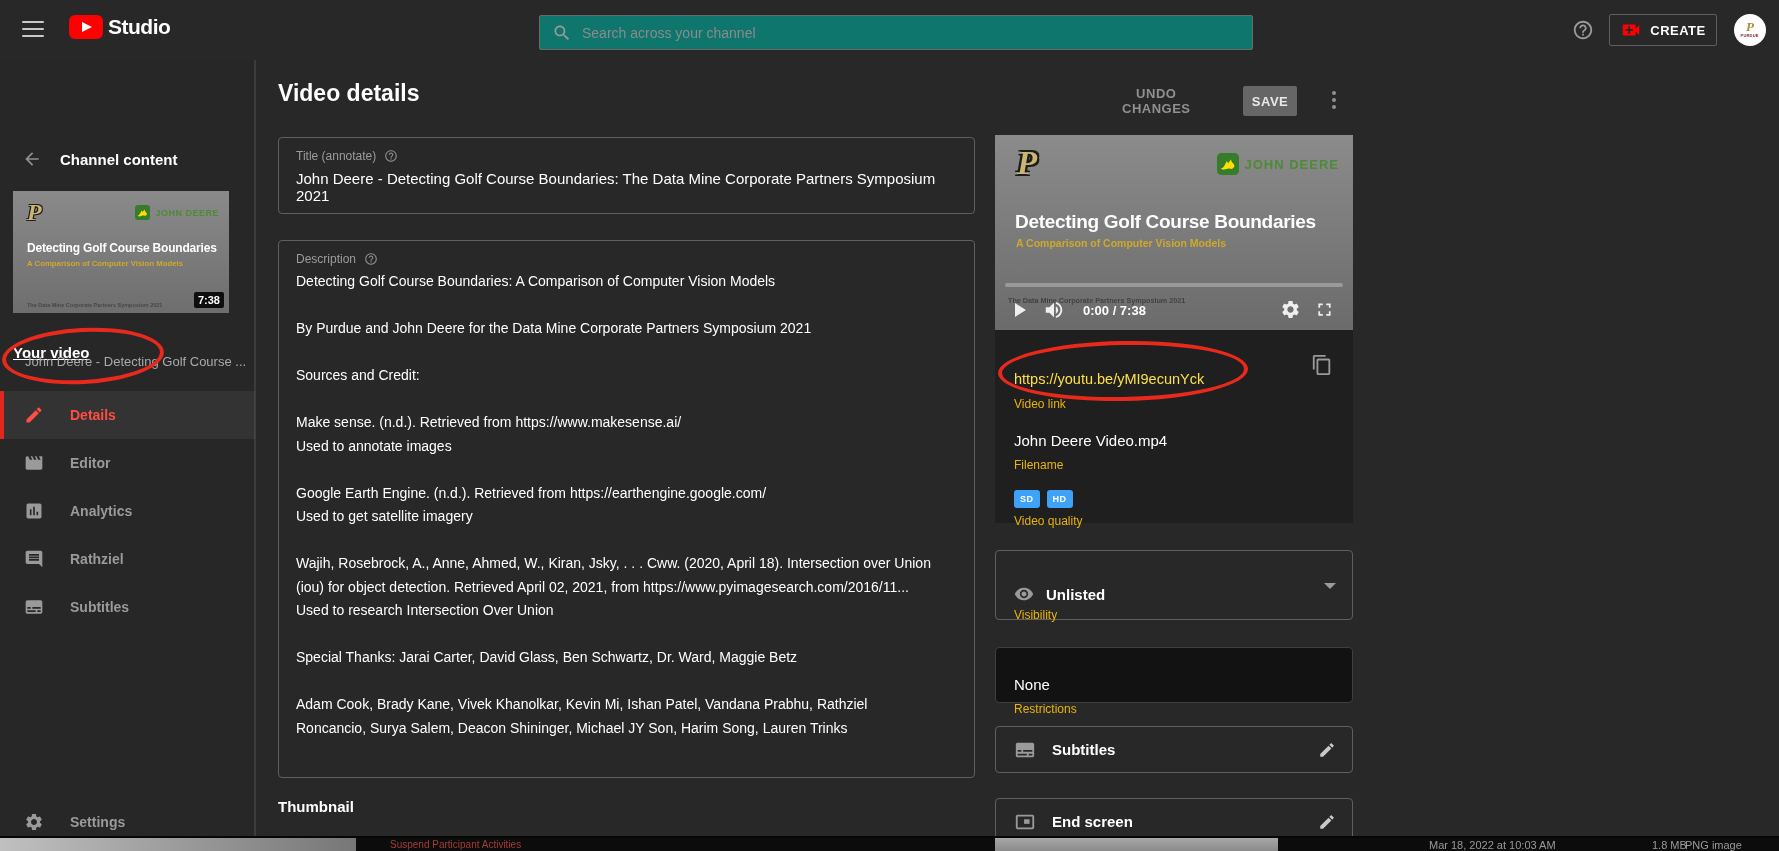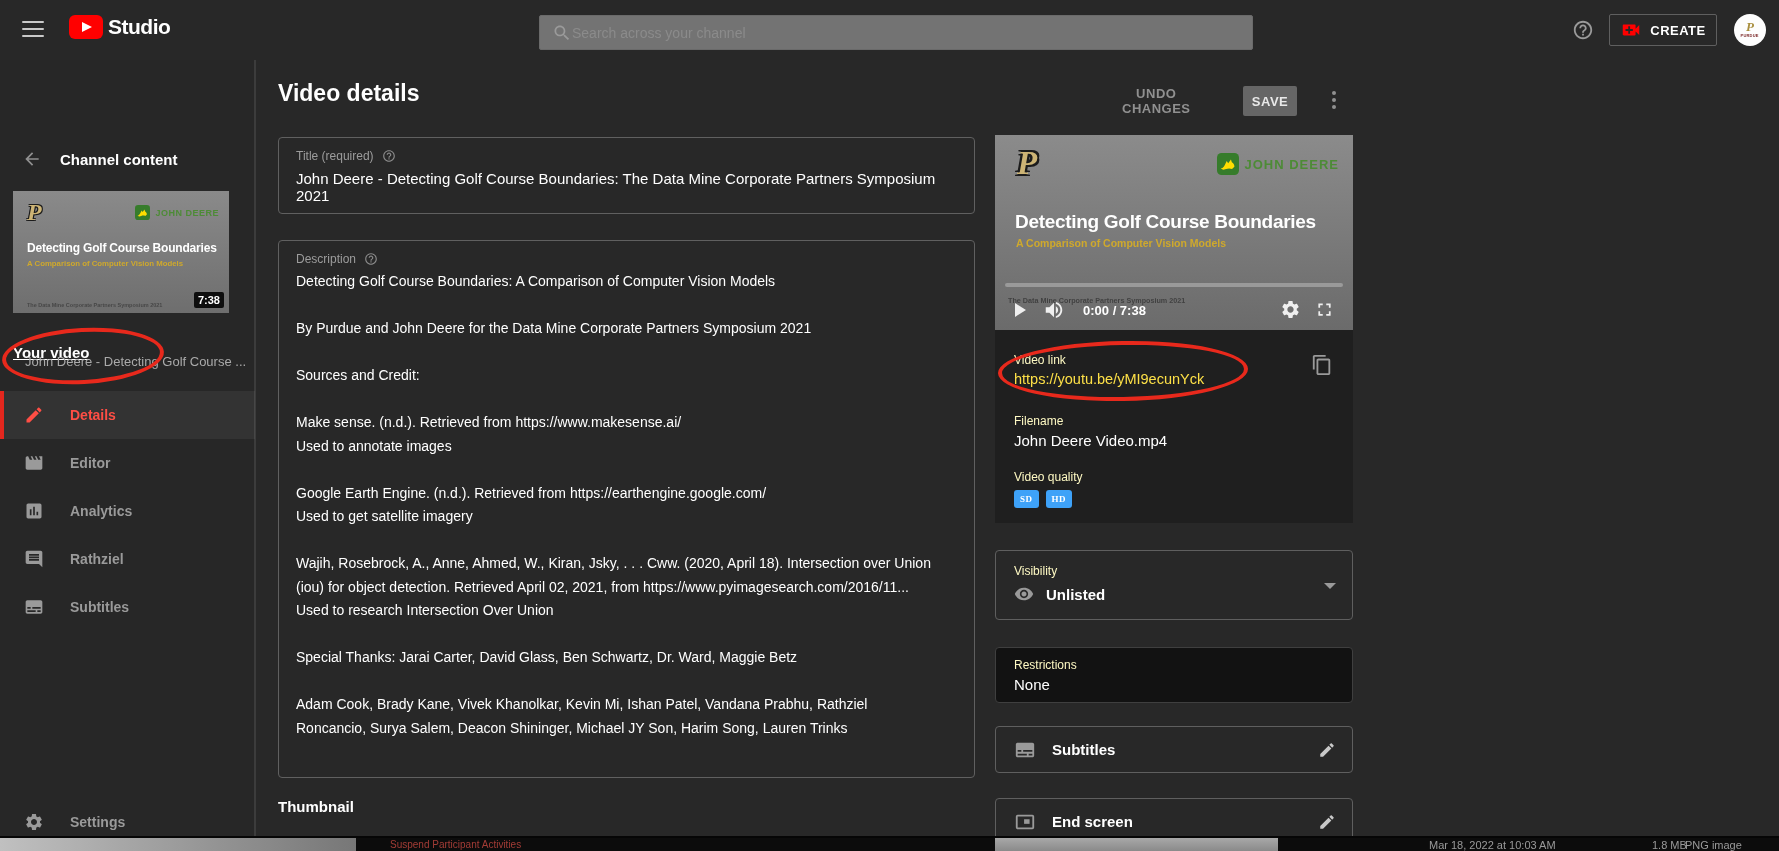--- a/index.html
+++ b/index.html
@@ -8,21 +8,21 @@
   .screen { position:relative; width:1779px; height:851px; background:#282828; overflow:hidden; }
 
   
   .topbar { position:absolute; left:0; top:0; width:1533px; height:60px; background:#282828; z-index:30; }
   .hamburger { position:absolute; left:22px; top:21px; width:22px; height:18px; cursor:pointer; }
   .hamburger span { display:block; height:2px; background:#c9c9c9; margin-bottom:5px; border-radius:1px; }
   .brand { position:absolute; left:69px; top:15px; display:flex; align-items:center; gap:5px; cursor:pointer; }
   .play-badge { width:34px; height:24px; background:#f00; border-radius:6px; position:relative; }
   .play-badge:after { content:""; position:absolute; left:13px; top:7px; border-left:10px solid #fff; border-top:5px solid transparent; border-bottom:5px solid transparent; }
   .brand-text { color:#fff; font-size:21px; font-weight:bold; letter-spacing:-0.5px; }
-  .searchbox { position:absolute; left:539px; top:15px; width:714px; height:35px; border:1px solid #6a6a6a; border-radius:2px; background:#737373; display:flex; align-items:center; padding:0 12px; gap:0; }
+  .searchbox { position:absolute; left:539px; top:15px; width:714px; height:35px; border:1px solid #6a6a6a; border-radius:2px; background:#0f766e; display:flex; align-items:center; padding:0 12px; gap:10px; }
   .searchbox svg { flex:0 0 auto; }
   .searchbox input { flex:1; background:transparent; border:none; outline:none; color:#eee; font-size:14px; font-family:"Liberation Sans", sans-serif; }
   .searchbox input::placeholder { color:#8b8b8b; }
   .help-btn { position:absolute; left:1572px; top:19px; width:22px; height:22px; color:#9a9a9a; cursor:pointer; }
   .create-btn { position:absolute; left:1609px; top:14px; width:108px; height:32px; border:1px solid #5f5f5f; border-radius:2px; background:transparent; display:flex; align-items:center; justify-content:center; gap:8px; cursor:pointer; }
   .create-btn .lbl { color:#fff; font-size:13px; font-weight:bold; letter-spacing:0.5px; }
   .avatar { position:absolute; left:1734px; top:14px; width:32px; height:32px; border-radius:50%; background:#fdfdfd; display:flex; flex-direction:column; align-items:center; justify-content:center; cursor:pointer; overflow:hidden; }
   .avatar .p { font-family:"Liberation Serif", serif; font-weight:bold; font-style:italic; color:#a98f3e; font-size:13px; line-height:12px; }
   .avatar .u { font-size:10px; transform:scale(0.4); color:#7c2929; font-weight:bold; letter-spacing:0.5px; line-height:6px; }
 
@@ -88,28 +88,28 @@
   .progress { position:absolute; left:10px; top:148px; width:338px; height:4px; background:#9a9a9a; border-radius:2px; cursor:pointer; }
   .vid-foot-faint { position:absolute; left:13px; top:162px; color:rgba(40,40,40,0.65); font-weight:bold; font-size:10px; transform:scale(0.72); transform-origin:left top; white-space:nowrap; }
   .controls { position:absolute; left:0; top:155px; width:358px; height:40px; display:flex; align-items:center; }
   .ctrl { color:#efefef; cursor:pointer; }
   .ctrl-play { position:absolute; left:12px; top:8px; width:24px; height:24px; }
   .ctrl-vol { position:absolute; left:48px; top:9px; width:22px; height:22px; }
   .ctrl-time { position:absolute; left:88px; top:13px; color:#fff; font-size:13px; font-weight:bold; }
   .ctrl-gear { position:absolute; right:52px; top:9px; width:21px; height:21px; }
   .ctrl-fs { position:absolute; right:18px; top:9px; width:21px; height:21px; }
   .player-info { position:absolute; left:0; top:195px; width:358px; height:193px; }
-  .info-label { color:#fef9c3; font-size:12px; }
+  .info-label { color:#eab308; font-size:12px;margin-top:44px; }
   .video-link-label { position:absolute; left:19px; top:23px; }
   .video-link { position:absolute; left:19px; top:41px; color:#fde047; font-size:14.5px; text-decoration:none; cursor:pointer; }
   .copy-icon { position:absolute; right:20px; top:24px; width:22px; height:22px; color:#9a9a9a; cursor:pointer; }
   .filename-label { position:absolute; left:19px; top:84px; }
   .filename-value { position:absolute; left:19px; top:102px; color:#fff; font-size:15px; }
   .quality-label { position:absolute; left:19px; top:140px; }
-  .quality-badges { position:absolute; left:19px; top:160px; display:flex; gap:7px;font-family:Liberation Serif, serif; }
+  .quality-badges { position:absolute; left:19px; top:160px; display:flex; gap:7px; }
   .q-badge { background:#3ea2f8; color:#fff; font-size:9px; font-weight:bold; padding:4px 6px; border-radius:3px; letter-spacing:0.5px; }
 
   .side-card { position:absolute; left:0; width:358px; border:1px solid #5f5f5f; border-radius:4px; background:transparent; }
   .card-visibility { top:490px; height:70px; cursor:pointer; }
   .card-visibility .info-label { position:absolute; left:18px; top:13px; }
   .vis-row { position:absolute; left:18px; top:33px; display:flex; align-items:center; gap:12px; }
   .eye-icon { width:20px; height:20px; color:#9a9a9a; }
   .vis-value { color:#fff; font-size:15px; font-weight:bold; }
   .caret { position:absolute; right:16px; top:32px; width:0; height:0; border-left:6px solid transparent; border-right:6px solid transparent; border-top:6px solid #9a9a9a; cursor:pointer; }
   .card-restrictions { top:587px; height:56px; background:#121212; border-color:#3f3f3f; cursor:pointer; }
@@ -259,21 +259,21 @@
     <button class="save-btn">SAVE</button>
     <div class="kebab">
         <i></i>
         <i></i>
         <i></i>
       </div>
   </div>
 
   <div class="field-box title-box">
     <div class="field-label-row">
-      <span class="field-label">Title (required)</span>
+      <span class="field-label">Title (annotate)</span>
       <span class="q-icon"><svg width="14" height="14" viewBox="0 0 24 24" fill="currentColor">
             <path d="M11 18h2v-2h-2v2zm1-16C6.48 2 2 6.48 2 12s4.48 10 10 10 10-4.48 10-10S17.52 2 12 2zm0 18c-4.41 0-8-3.59-8-8s3.59-8 8-8 8 3.59 8 8-3.59 8-8 8zm0-14c-2.21 0-4 1.79-4 4h2c0-1.1.9-2 2-2s2 .9 2 2c0 2-3 1.75-3 5h2c0-2.25 3-2.5 3-5 0-2.21-1.79-4-4-4z"></path>
           </svg></span>
     </div>
     <div class="field-value">John Deere - Detecting Golf Course Boundaries: The Data Mine Corporate Partners Symposium 2021</div>
   </div>
 
   <div class="field-box desc-box">
     <div class="field-label-row">
       <span class="field-label">Description</span>

